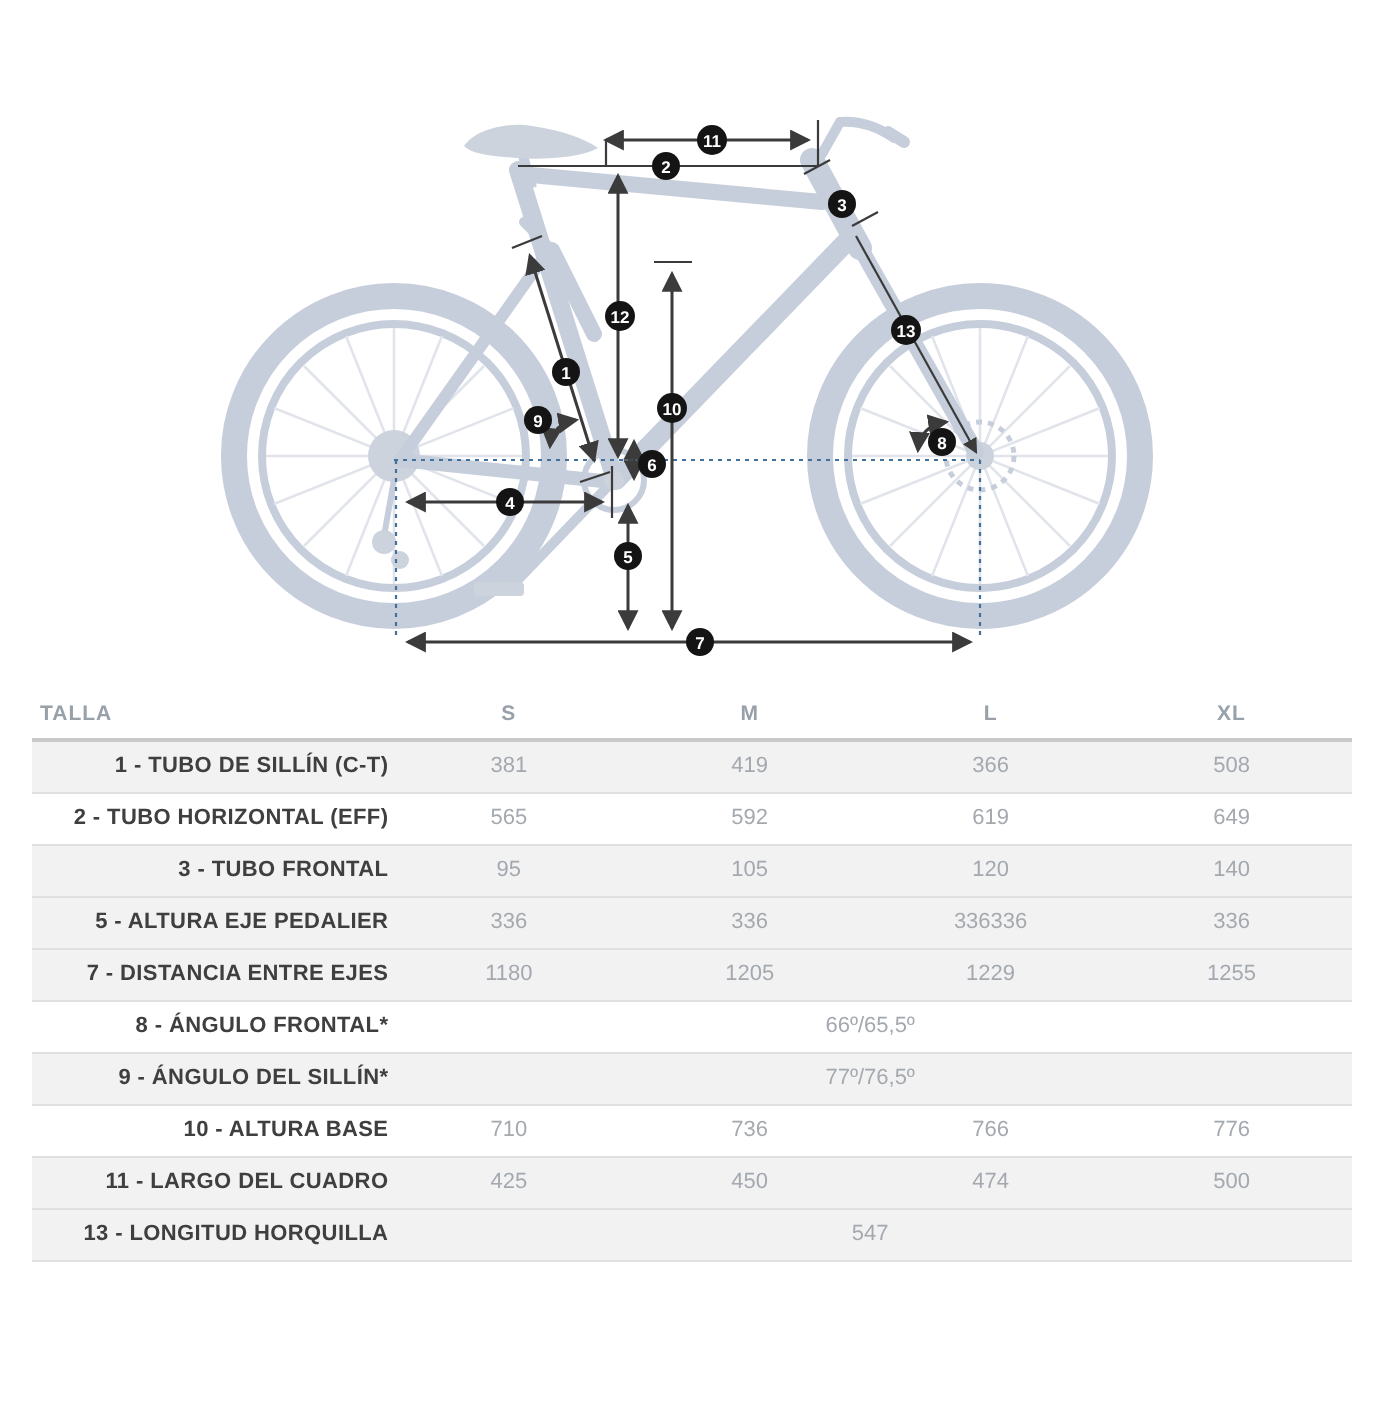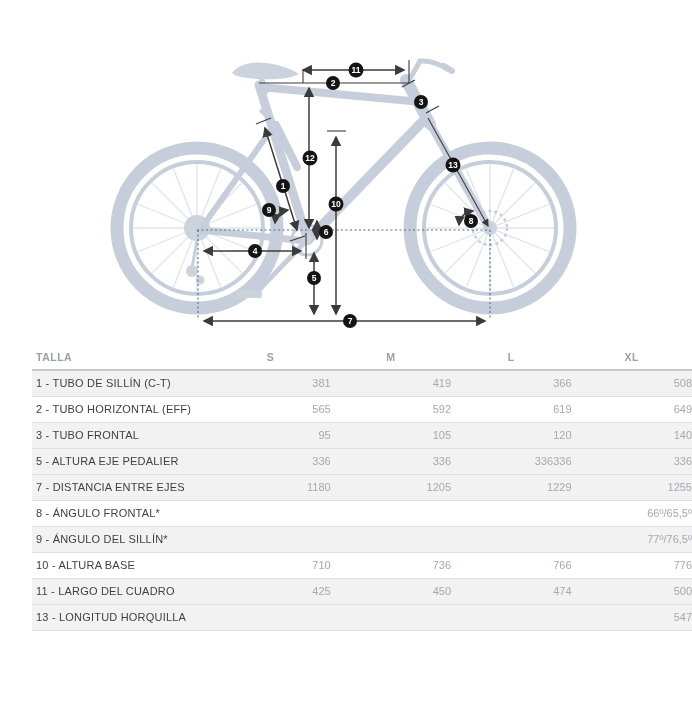--- a/index.html
+++ b/index.html
@@ -1,30 +1,30 @@
 <!DOCTYPE html>
 <html><head>
 <meta charset="utf-8">
 <style>
   html,body{margin:0;padding:0;background:#fff;}
   .page{width:692px;height:711px;background:#fff;position:relative;overflow:hidden;
         font-family:"Liberation Sans",sans-serif;}
   .diagram-wrap{width:692px;height:344px;}
   svg{display:block;}
 
-  .geo-table{border-collapse:collapse;table-layout:fixed;width:660px;margin:0 32px;}
+  .geo-table{border-collapse:collapse;table-layout:fixed;width:660px;margin:0 16px;}
   .geo-table col.c-label{width:27%;}
   .geo-table col.c-size{width:18.25%;}
   .geo-table th{font-size:10.5px;font-weight:bold;color:#98a0aa;letter-spacing:.5px;
                 padding:7px 0 6px 0;border-bottom:2px solid #c9c9c9;text-align:center;}
   .geo-table th.h-label{text-align:left;padding-left:4px;}
   .geo-table td{font-size:11px;padding:6px 0;border-bottom:1px solid #e0e0e0;line-height:13px;}
-  .geo-table td.label-cell{font-weight:normal;color:#3f3f3f;text-align:left;padding-left:4px;
+  .geo-table td.label-cell{font-weight:bold;color:#3f3f3f;text-align:right;padding-left:4px;
                 letter-spacing:.2px;white-space:nowrap;}
-  .geo-table td.value-cell{color:#a4a9af;text-align:right;}
+  .geo-table td.value-cell{color:#a4a9af;text-align:center;}
   .geo-table tr.alt{background:#f2f2f2;}
 
   .co-circle{fill:#141414;}
   .co-num{fill:#ffffff;font-size:8.5px;font-weight:bold;text-anchor:middle;
           font-family:"Liberation Sans",sans-serif;}
   .meas{stroke:#3b3b3b;stroke-width:1.5;fill:none;}
   .meas-thin{stroke:#3b3b3b;stroke-width:1.1;fill:none;}
   .dotted{stroke:#41719c;stroke-width:1.1;fill:none;stroke-dasharray:2 2.5;}
   .bike{stroke:#c7cedb;fill:none;}
   .bike-fill{fill:#ccd3dd;stroke:none;}

